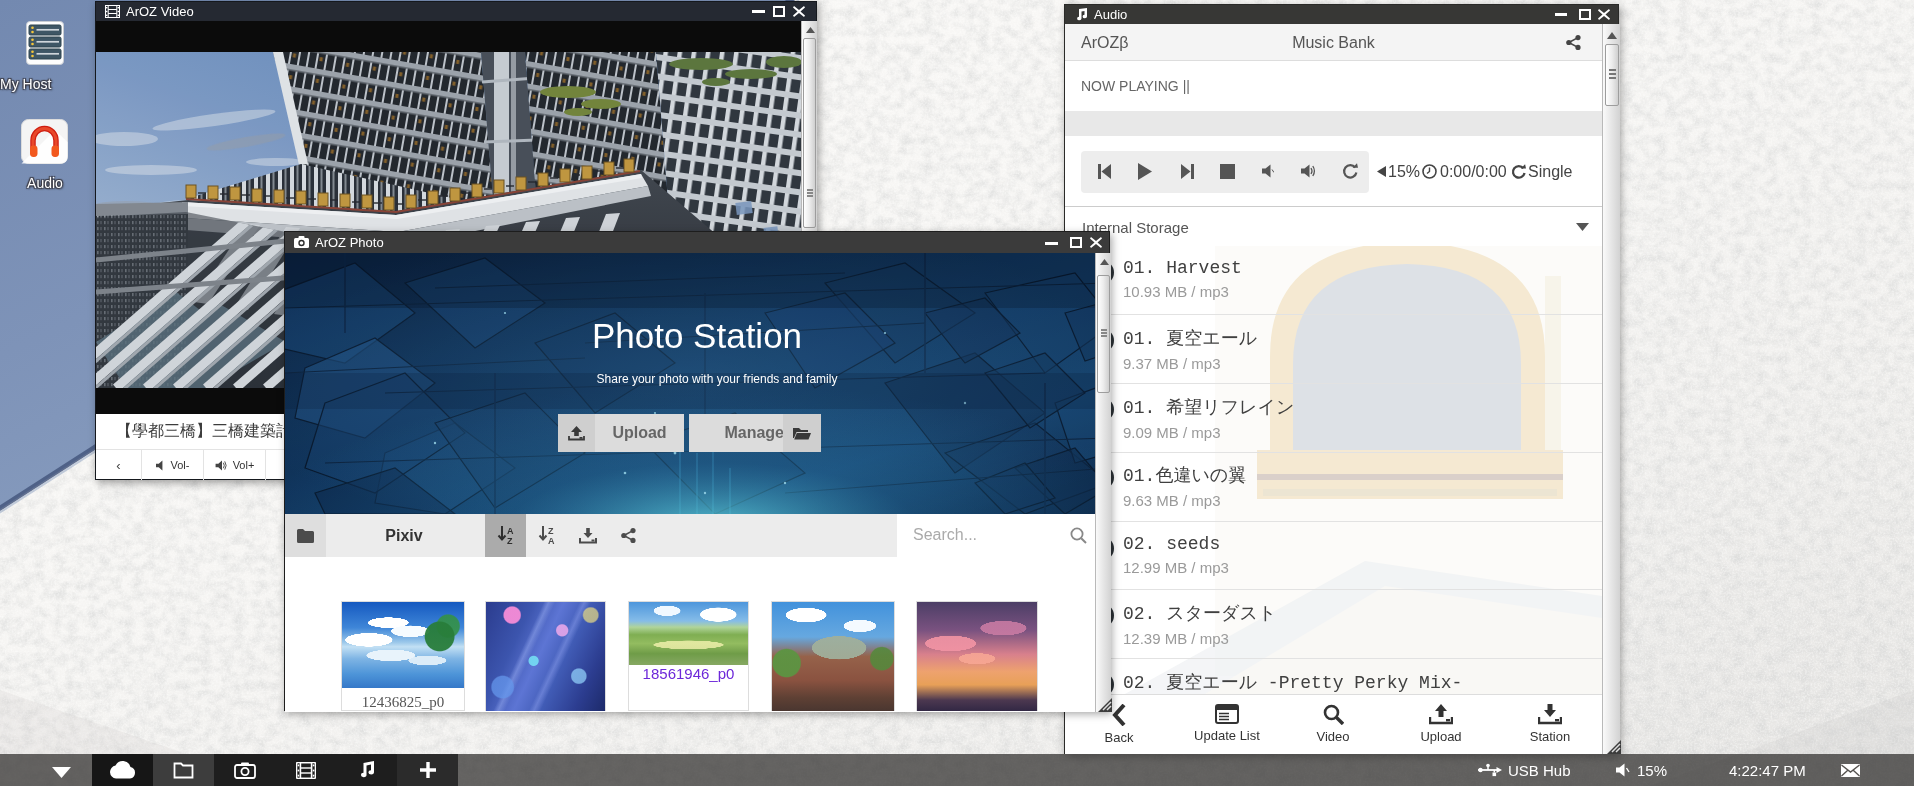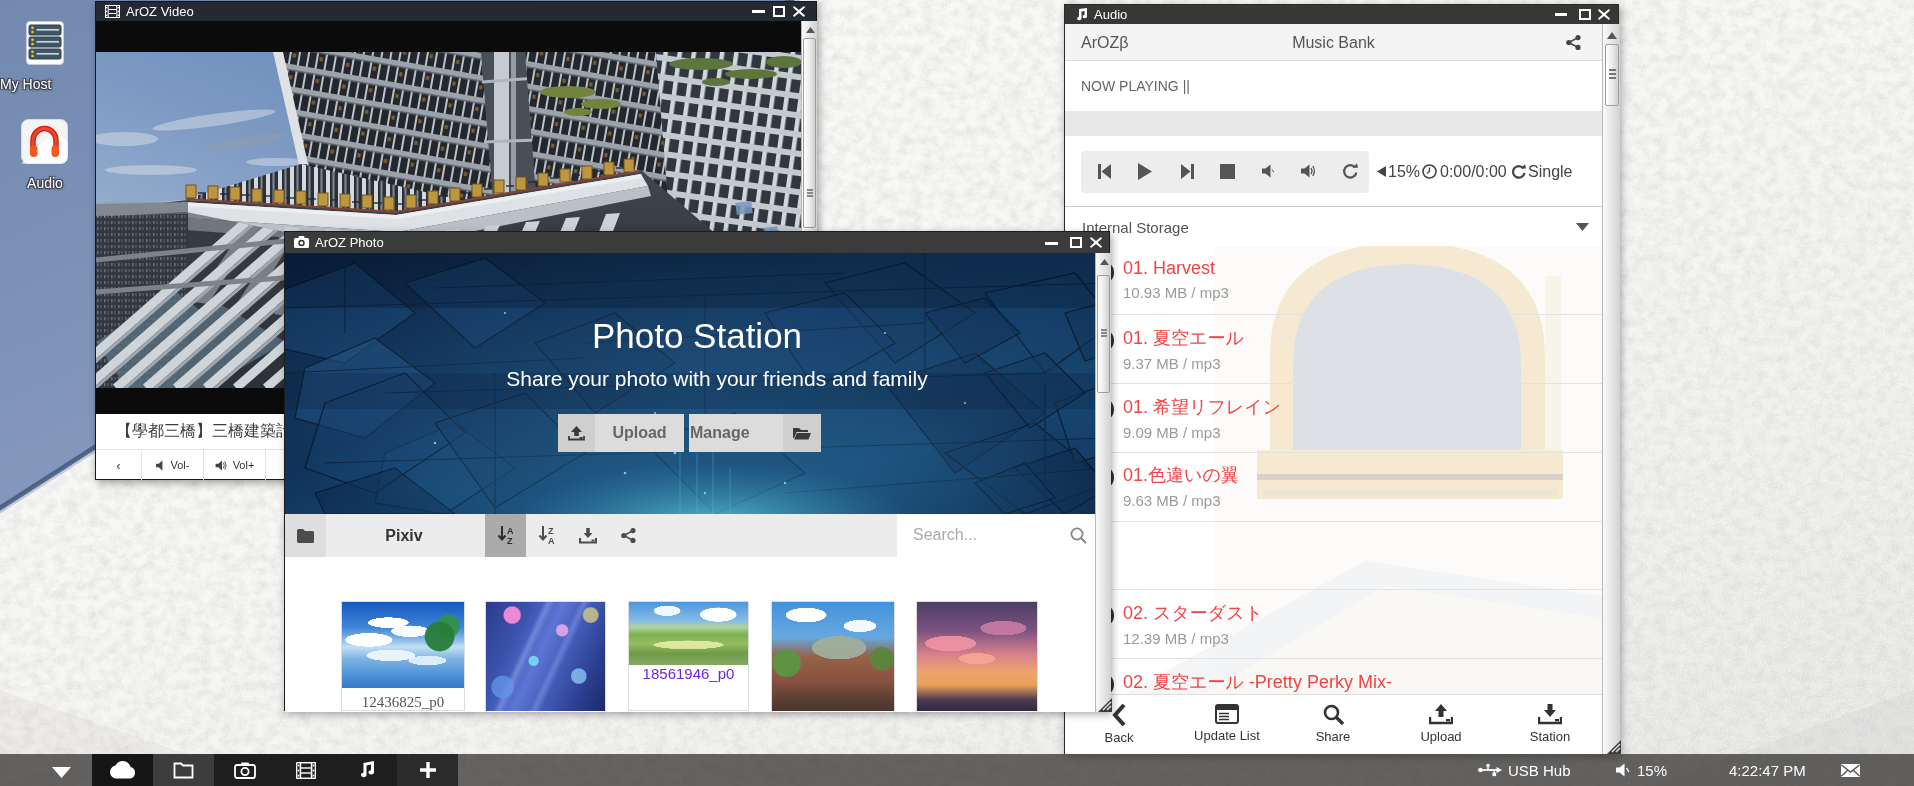--- a/index.html
+++ b/index.html
@@ -4,21 +4,21 @@
 html,body{margin:0;padding:0;width:1914px;height:786px;overflow:hidden;font-family:"Liberation Sans",sans-serif;}
 *{box-sizing:border-box;}
 .abs{position:absolute;}
 #desktop{position:absolute;left:0;top:0;width:1914px;height:786px;background:#e7e6e4;}
 #walltex{position:absolute;left:0;top:0;width:1914px;height:786px;opacity:1;}
 #sky{position:absolute;left:0;top:0;width:800px;height:515px;background:linear-gradient(155deg,#7389b0 0%,#7e93b8 40%,#90a5c4 100%);clip-path:polygon(0 0,794px 0,0 509px);}
 .win{position:absolute;box-shadow:2px 3px 8px rgba(0,0,0,0.35);}
 .tbar{position:absolute;left:0;top:0;right:0;color:#fff;font-size:13px;}
 .ctr{display:flex;align-items:center;justify-content:center;}
 .songrow{position:absolute;left:58px;right:0;}
-.songrow b{display:block;font-weight:normal;font-size:18px;color:#ef4444;white-space:nowrap;}
+.songrow b{display:block;font-weight:normal;font-size:18px;color:#404040;white-space:nowrap;font-family:Liberation Mono, monospace;}
 .songrow i{display:block;font-style:normal;font-size:15px;color:#9a9a9a;margin-top:5px;}
 .songrow::before{content:"";position:absolute;left:-34px;top:2px;width:25px;height:25px;border-radius:50%;background:#2c3237;}
 .sep{position:absolute;left:0;width:537px;height:1px;background:#e2e2e2;}
 .fbtn{position:absolute;top:9px;width:80px;text-align:center;}
 .fbtn svg{display:block;margin:0 auto;}
 .fbtn span{display:block;font-size:13px;color:#333;margin-top:4px;}
 </style></head>
 <body>
 <div id="desktop">
  <svg id="walltex" width="1914" height="786">
@@ -448,20 +448,24 @@
           <i>9.37 MB / mp3</i>
         </div>
    <div class="songrow" style="top:149px">
           <b>01. 希望リフレイン</b>
           <i>9.09 MB / mp3</i>
         </div>
    <div class="songrow" style="top:217px">
           <b>01.色違いの翼</b>
           <i>9.63 MB / mp3</i>
         </div>
+   <div class="songrow" style="top:288px">
+          <b>02. seeds</b>
+          <i>12.99 MB / mp3</i>
+        </div>
    <div class="songrow" style="top:355px">
           <b>02. スターダスト</b>
           <i>12.39 MB / mp3</i>
         </div>
    <div class="songrow" style="top:424px">
           <b>02. 夏空エール -Pretty Perky Mix-</b>
         </div>
   </div>
  </div>
 
@@ -480,21 +484,21 @@
           <line x1="4" y1="12.5" x2="14" y2="12.5" stroke="#333" stroke-width="1.5"></line>
           <line x1="4" y1="15.5" x2="14" y2="15.5" stroke="#333" stroke-width="1.5"></line>
         </svg>
         <span>Update List</span>
       </div>
   <div class="fbtn" style="left:228px;">
         <svg width="21" height="21" viewBox="0 0 21 21">
           <circle cx="8.5" cy="8.5" r="6.5" fill="none" stroke="#333" stroke-width="2.6"></circle>
           <line x1="13.5" y1="13.5" x2="20" y2="20" stroke="#333" stroke-width="3.4"></line>
         </svg>
-        <span>Share</span>
+        <span>Video</span>
       </div>
   <div class="fbtn" style="left:336px;">
         <svg width="24" height="21" viewBox="0 0 24 21">
           <polygon points="12,0 18,7 14.5,7 14.5,13 9.5,13 9.5,7 6,7" fill="#333"></polygon>
           <path d="M1,13 L1,19 L23,19 L23,13" stroke="#333" stroke-width="2.4" fill="none"></path>
           <rect x="17" y="15" width="4" height="2.4" fill="#333"></rect>
         </svg>
         <span>Upload</span>
       </div>
   <div class="fbtn" style="left:445px;">
@@ -616,33 +620,33 @@
         <circle cx="600" cy="80" r="1.1"></circle>
         <circle cx="220" cy="60" r="1.1"></circle>
         <circle cx="680" cy="150" r="1.2"></circle>
         <circle cx="150" cy="190" r="1.2"></circle>
       </g>
   <rect y="0" width="824" height="55" fill="#081526" opacity="0.28"></rect>
   <rect y="120" width="824" height="36" fill="#0a1d36" opacity="0.22"></rect>
  </svg>
  <div class="abs" style="left:0;top:21px;width:824px;height:261px;color:#fff;">
   <div class="abs" style="left:0;top:65px;width:824px;text-align:center;font-size:35px;line-height:35px;">Photo Station</div>
-  <div class="abs" style="left:0;top:118px;width:824px;text-align:center;font-size:21px;line-height:16px;padding-left:40px;">Share your photo with your friends and family</div>
+  <div class="abs" style="left:0;top:118px;width:824px;text-align:center;font-size:12px;line-height:16px;padding-left:40px;">Share your photo with your friends and family</div>
   <div class="abs" style="left:273px;top:161px;width:126px;height:38px;background:#dcdcdc;">
    <div class="abs ctr" style="left:0;top:0;width:37px;height:38px;background:#cfcfcf;">
           <svg width="17" height="15" viewBox="0 0 17 15">
             <polygon points="8.5,0 14,6 10.8,6 10.8,10 6.2,10 6.2,6 3,6" fill="#3a3a3a"></polygon>
             <path d="M1,10 L1,13.5 L16,13.5 L16,10" stroke="#3a3a3a" stroke-width="1.8" fill="none"></path>
             <rect x="11.5" y="11" width="3" height="1.8" fill="#3a3a3a"></rect>
           </svg>
         </div>
    <div class="abs" style="left:37px;top:10px;width:89px;text-align:center;font-size:16px;font-weight:bold;color:#666;">Upload</div>
   </div>
   <div class="abs" style="left:404px;top:161px;width:132px;height:38px;background:#dcdcdc;">
-   <div class="abs" style="left:1px;top:10px;width:94px;text-align:left;font-size:16px;font-weight:bold;color:#666;">Manage</div>
+   <div class="abs" style="left:1px;top:10px;width:94px;text-align:right;font-size:16px;font-weight:bold;color:#666;">Manage</div>
    <div class="abs ctr" style="left:94px;top:0;width:38px;height:38px;background:#cfcfcf;">
           <svg width="18" height="14" viewBox="0 0 18 14">
             <path d="M0,2 L6,2 L8,4 L15,4 L15,6 L3.5,6 L1,12 L0,12 Z" fill="#3a3a3a"></path>
             <path d="M3.8,7 L18,7 L15.5,13.5 L1.2,13.5 Z" fill="#3a3a3a"></path>
           </svg>
         </div>
   </div>
  </div>
  <div class="abs" style="left:0;top:282px;width:824px;height:44px;background:#ececec;">
   <div class="abs ctr" style="left:0;top:0;width:41px;height:43px;background:#dedede;">

